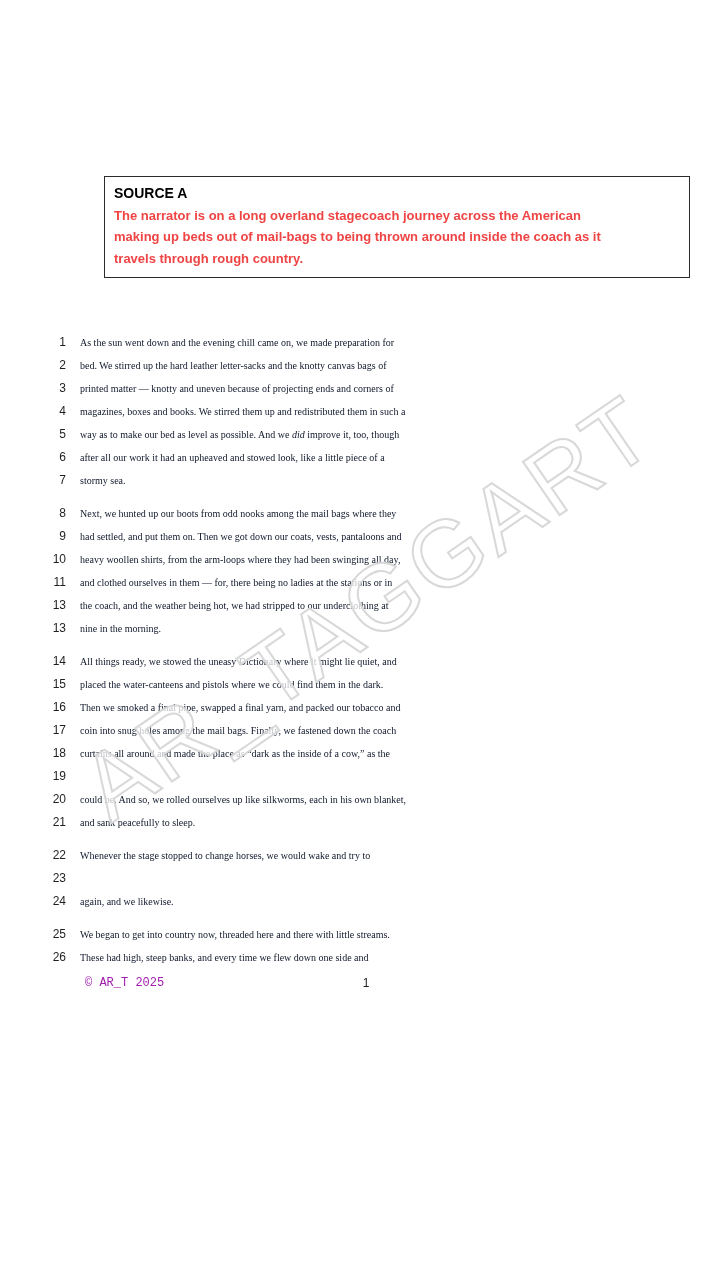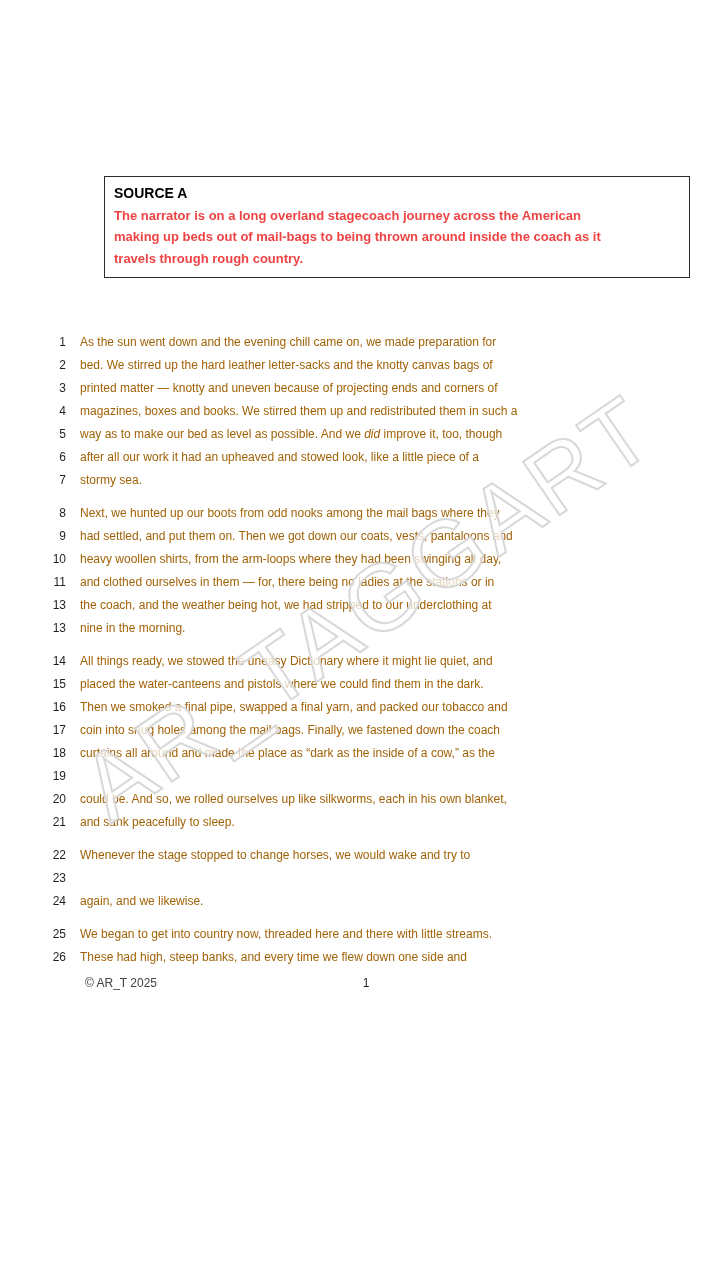--- a/index.html
+++ b/index.html
@@ -56,23 +56,24 @@
   }
   .lnum {
     flex: 0 0 22px;
     width: 22px;
     text-align: right;
     font-size: 12px;
     color: #1f1f1f;
     margin-right: 14px;
   }
   .ltxt {
-    font-size: 12px;
-    color: #a16207;
-    white-space: nowrap;
+    font-size: 10px;
+    color: #0f172a;
+    white-space: nowrap;
+    font-family: Liberation Serif, serif;
   }
   .ltxt .italic { font-style: italic; }
   
   .watermark {
     position: absolute;
     left: 368px; top: 608px;
     transform: translate(-50%, -50%) rotate(-34.5deg);
     font-size: 94px;
     letter-spacing: 4px;
     white-space: nowrap;
@@ -80,21 +81,22 @@
     -webkit-text-stroke: 2px rgba(214,214,214,0.95);
     text-stroke: 2px rgba(214,214,214,0.95);
     z-index: 5;
     pointer-events: none;
   }
   
   .footer-copyright {
     position: absolute;
     left: 85px; top: 976px;
     font-size: 12px;
-    color: #404040;
+    color: #a21caf;
+    font-family: Liberation Mono, monospace;
   }
   .footer-pagenum {
     position: absolute;
     left: 358px; top: 976px;
     width: 16px;
     text-align: center;
     font-size: 12px;
     color: #1f1f1f;
   }
 </style>

